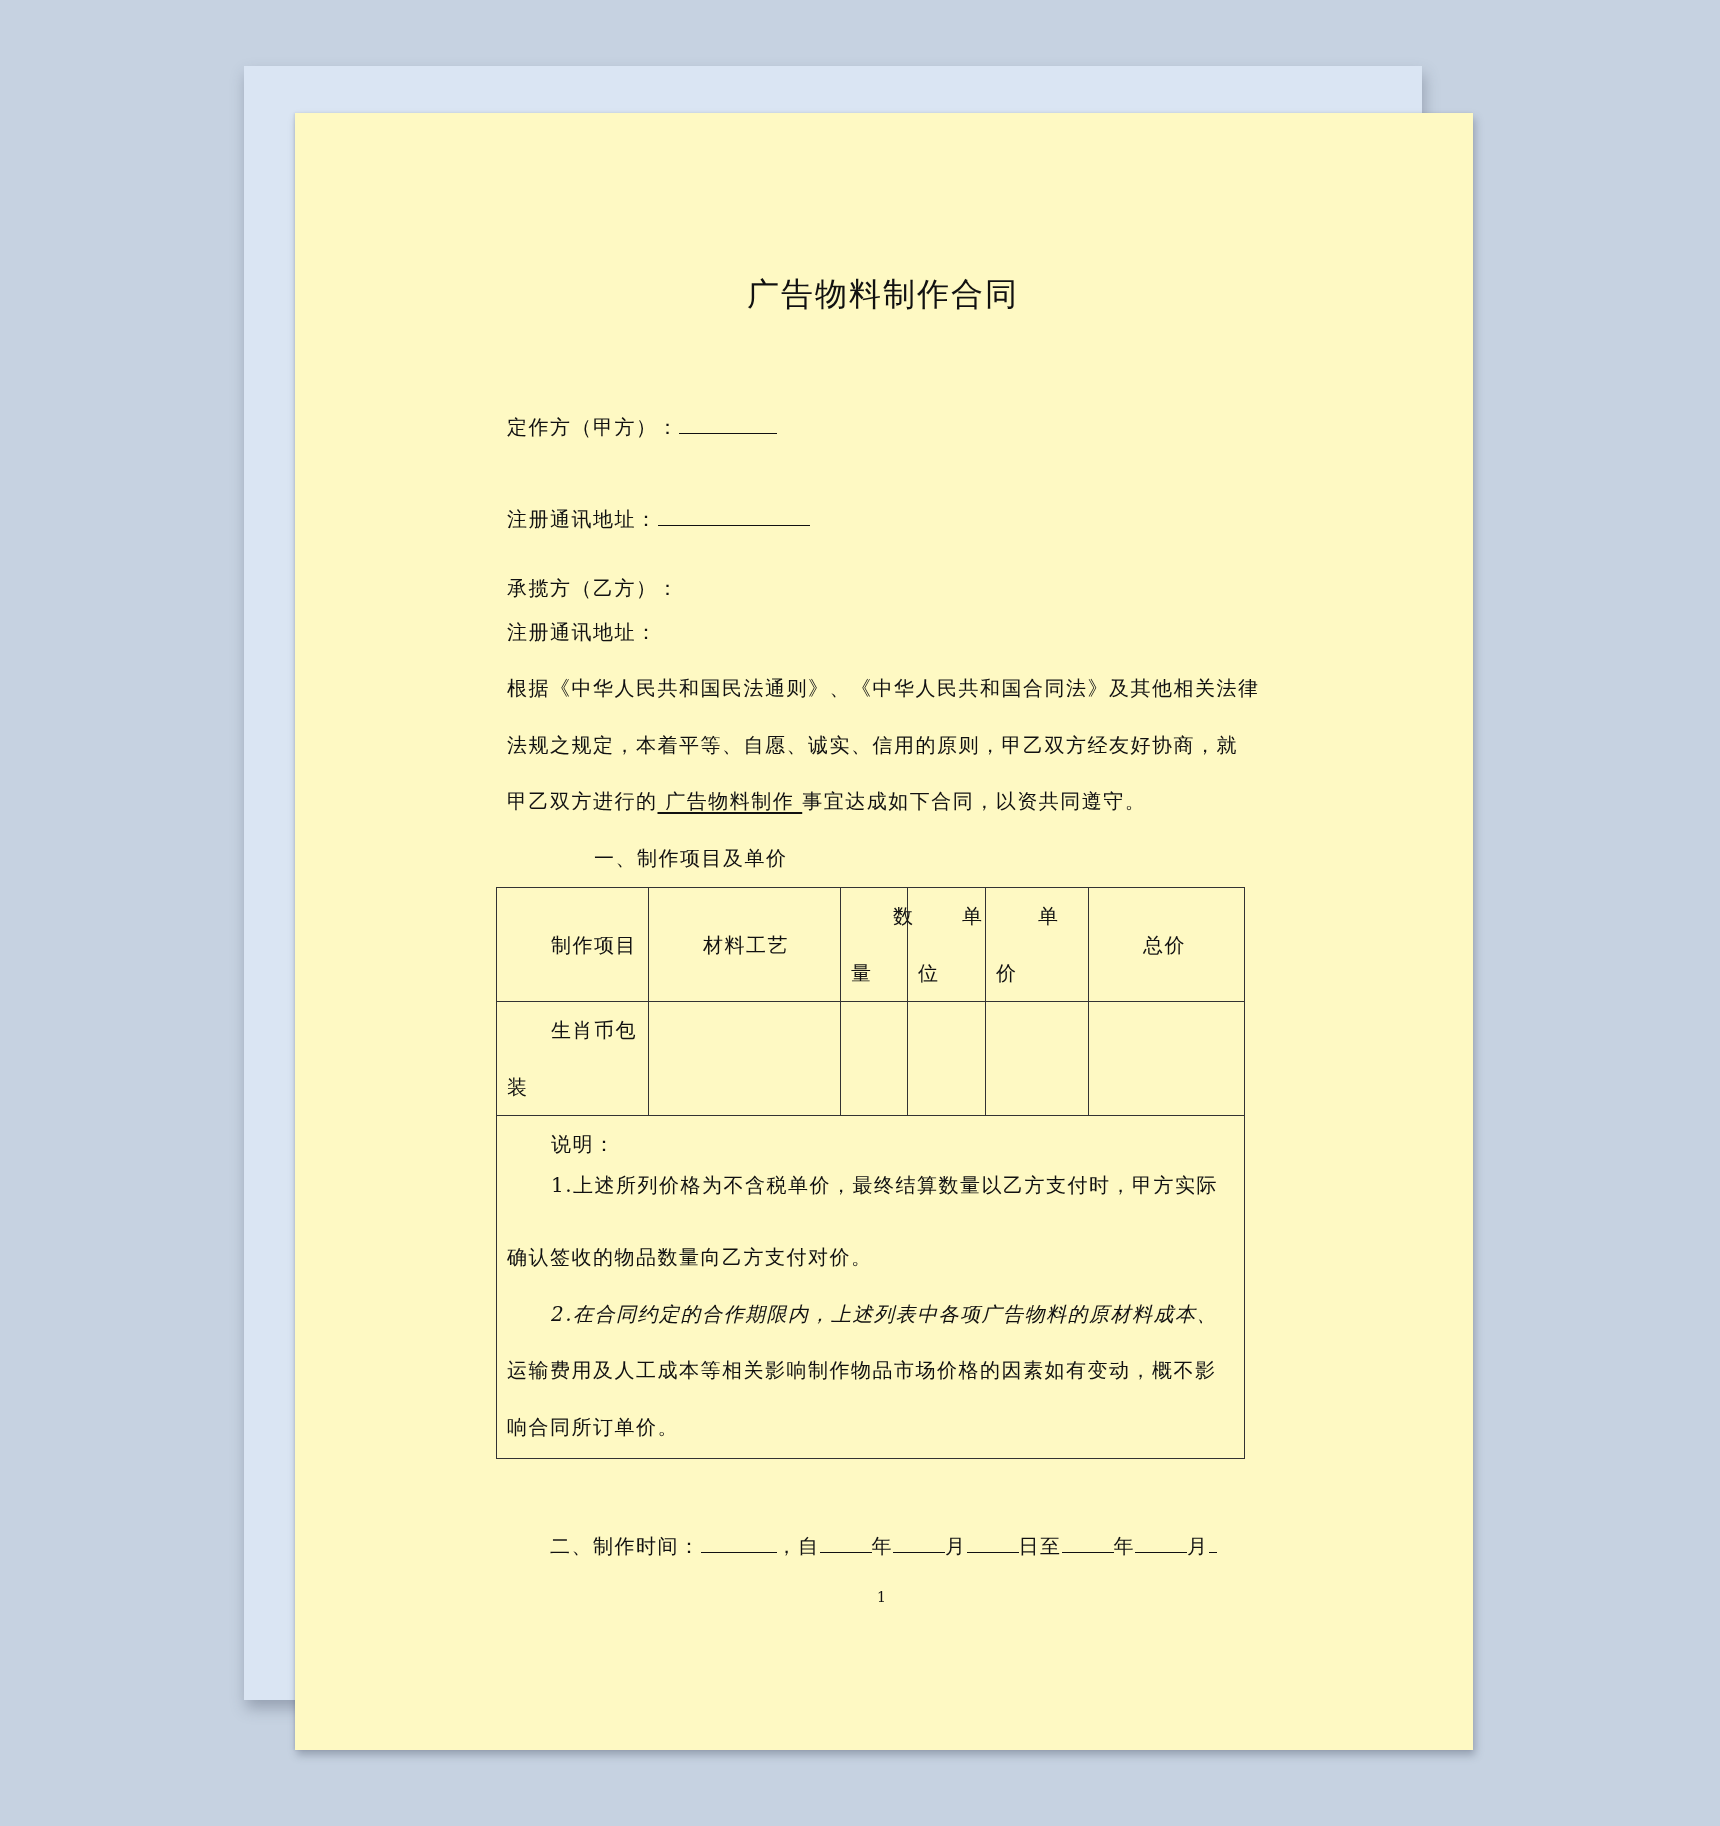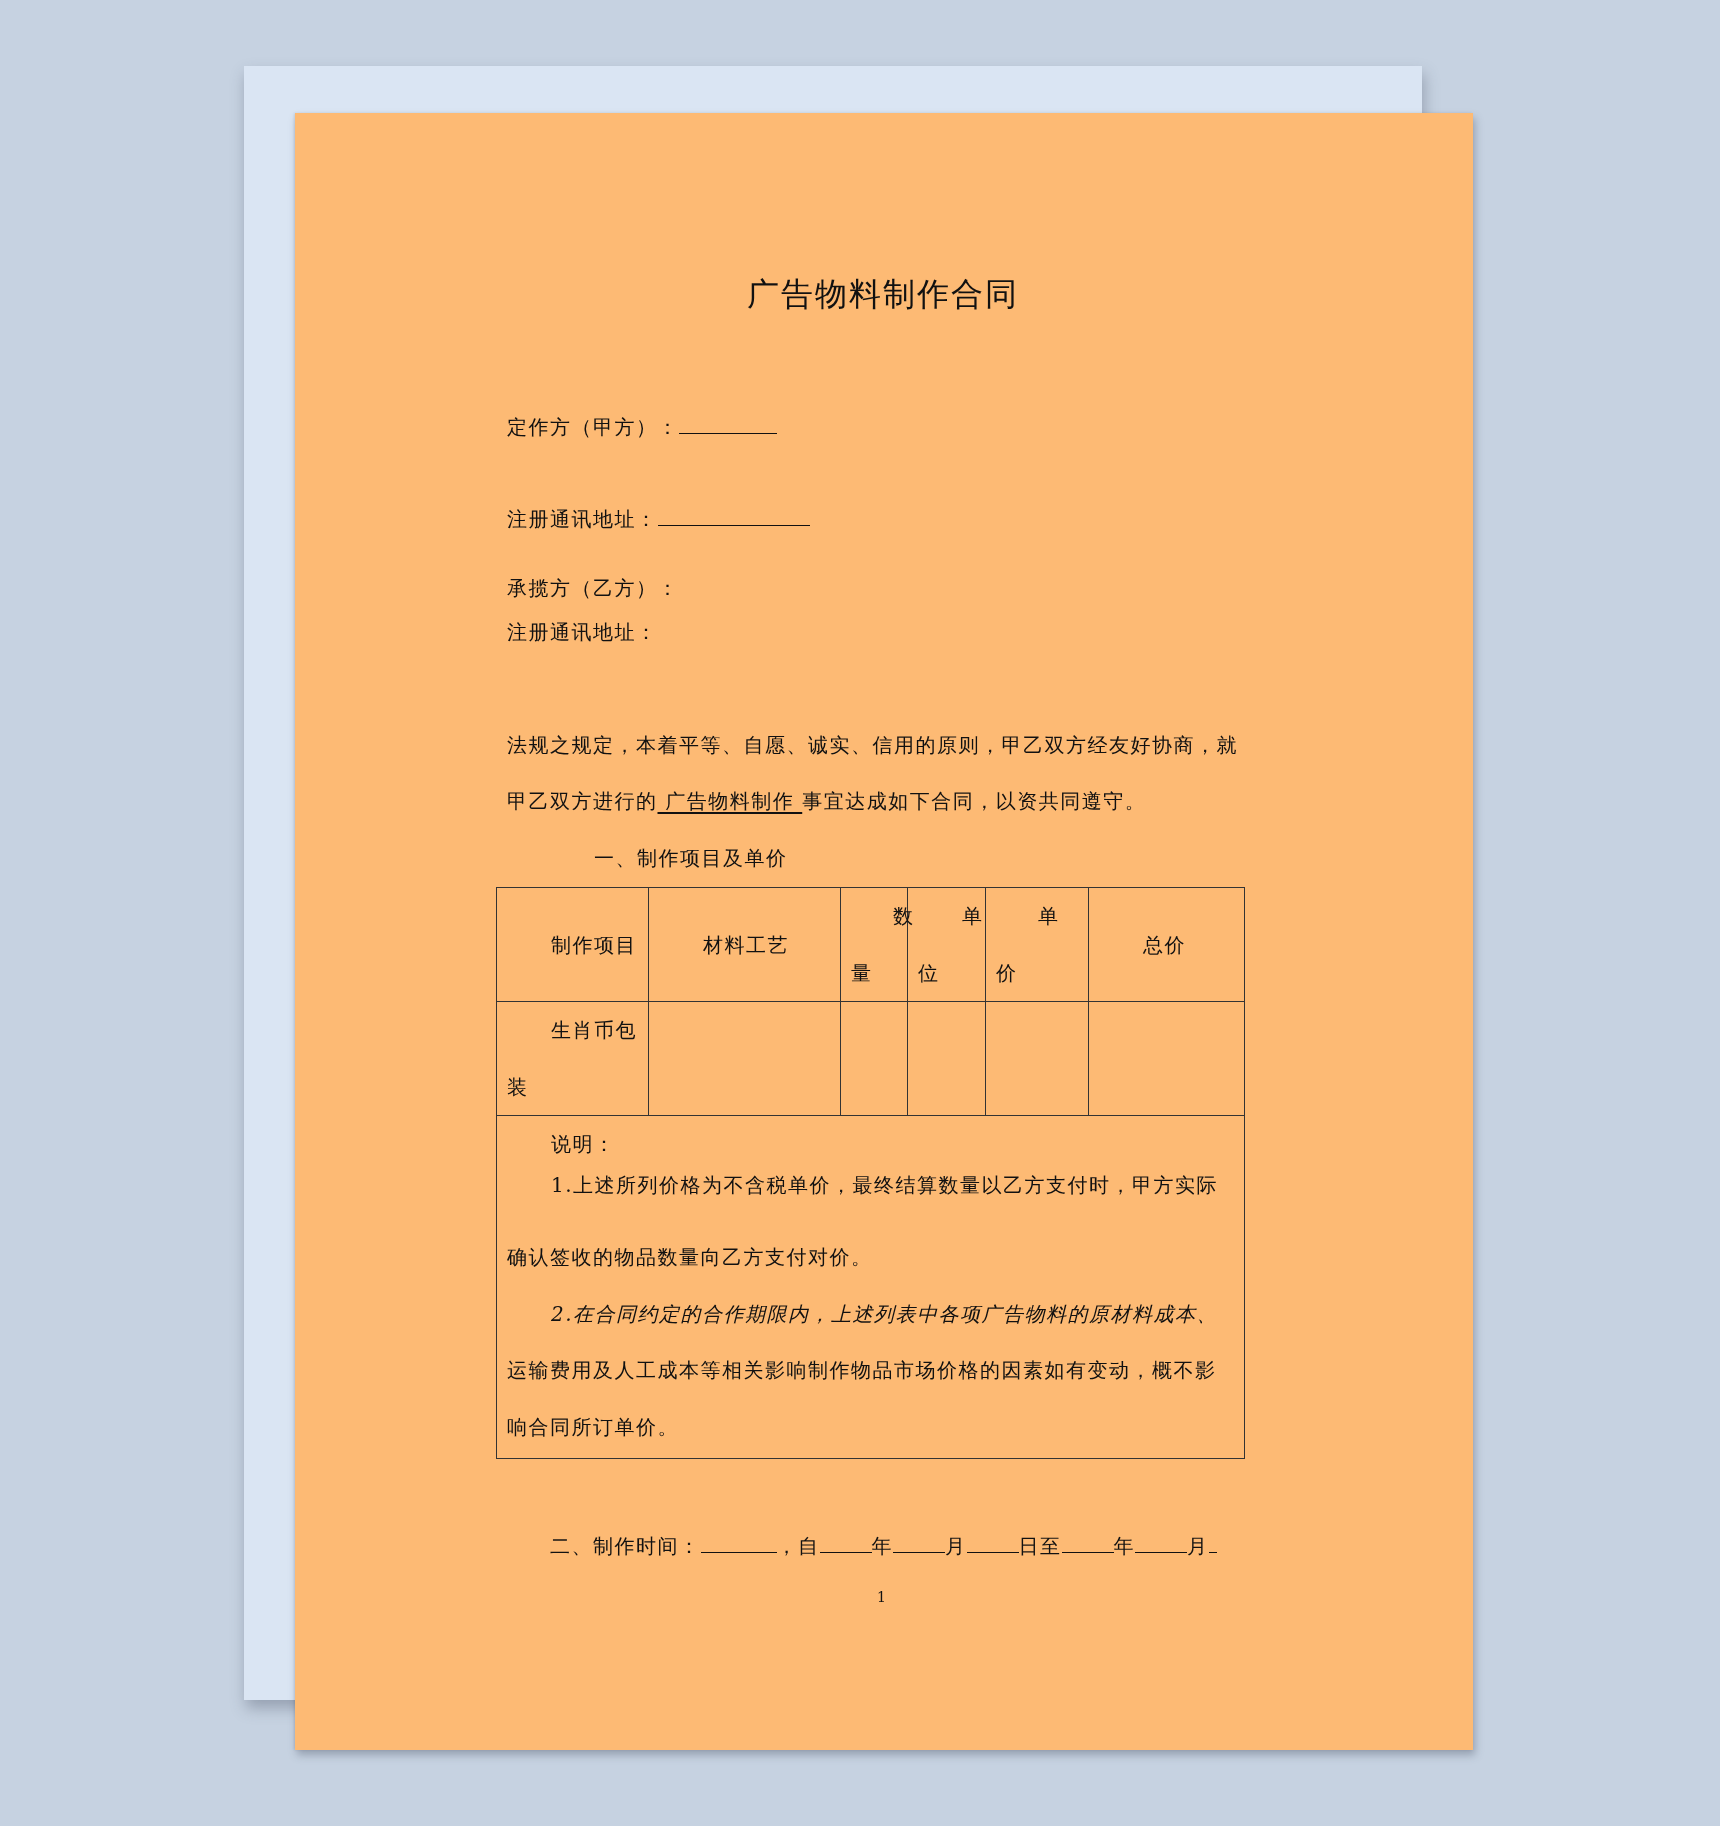--- a/index.html
+++ b/index.html
@@ -13,21 +13,21 @@
   }
   .back-page {
     position: absolute; left: 244px; top: 66px;
     width: 1178px; height: 1634px;
     background: #dae5f3;
     box-shadow: 2px 8px 14px rgba(60,70,90,0.35);
   }
   .front-page {
     position: absolute; left: 295px; top: 113px;
     width: 1178px; height: 1637px;
-    background: #fdba74;
+    background: #fef9c3;
     box-shadow: 2px 5px 8px rgba(60,70,90,0.35), -1px 0 2px rgba(60,70,90,0.12);
   }
   .abs { position: absolute; white-space: nowrap; }
   .title { font-size: 32px; letter-spacing: 2px; }
   .line { font-size: 20px; letter-spacing: 1.5px; }
   .blank { display: inline-block; border-bottom: 1.5px solid #111; height: 20px; vertical-align: baseline; }
   .u { text-decoration: underline; text-underline-offset: 4px; }
   .tbl { position: absolute; left: 201px; top: 774px; border-collapse: collapse; table-layout: fixed; }
   .tbl td { border: 1.5px solid #333; padding: 0; vertical-align: top; font-size: 20px; letter-spacing: 1.5px; position: relative; }
   .cell-abs { position: absolute; white-space: nowrap; }
@@ -47,20 +47,21 @@
   </div>
 
   <div class="abs line" style="left:212px; top:392px;">
     <span>注册通讯地址：</span><span class="blank" style="width:152px;"></span>
   </div>
 
   <div class="abs line" style="left:212px; top:449px;margin-top:13px;">承揽方（乙方）：</div>
 
   <div class="abs line" style="left:212px; top:506px;">注册通讯地址：</div>
 
+  <div class="abs line" style="left:212px; top:562px;">根据《中华人民共和国民法通则》、《中华人民共和国合同法》及其他相关法律</div>
   <div class="abs line" style="left:212px; top:619px;">法规之规定，本着平等、自愿、诚实、信用的原则，甲乙双方经友好协商，就</div>
   <div class="abs line" style="left:212px; top:675px;">
     <span>甲乙双方进行的</span><span class="u"> 广告物料制作 </span><span>事宜达成如下合同，以资共同遵守。</span>
   </div>
 
   <div class="abs line" style="left:299px; top:732px;">一、制作项目及单价</div>
 
   <table class="tbl">
     <colgroup>
       <col style="width:152px">

